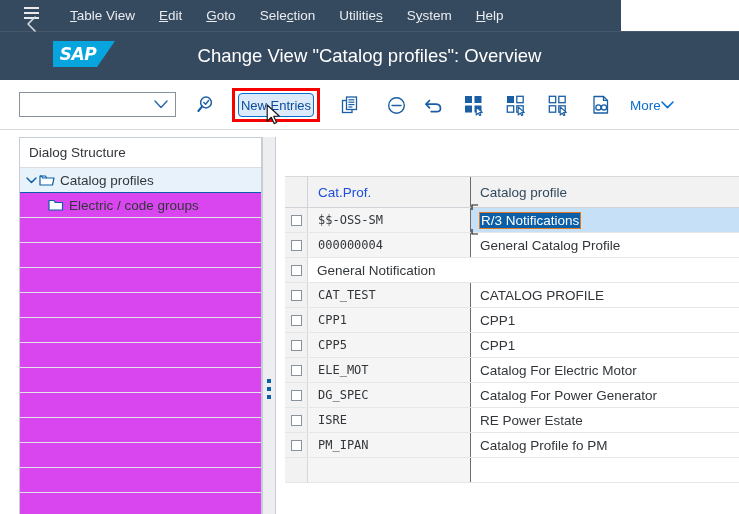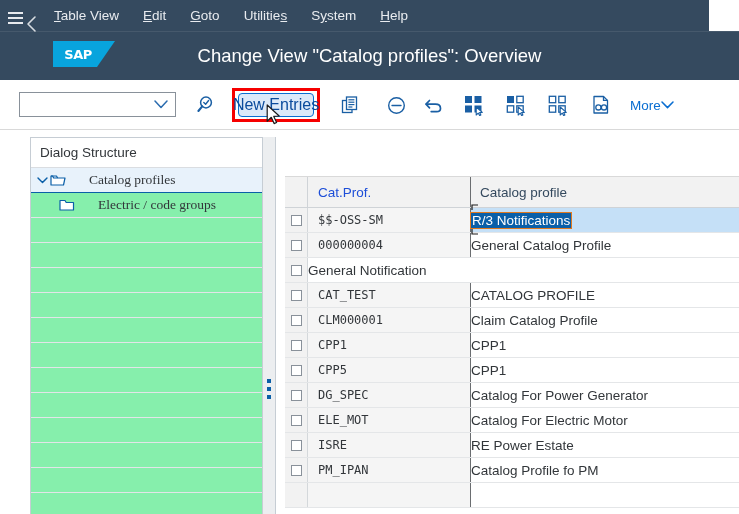--- a/index.html
+++ b/index.html
@@ -11,24 +11,24 @@
   }
   #app {
     position: relative;
     width: 739px; height: 514px;
     background: #ffffff;
   }
 
   
   .menubar {
     position: absolute; left: 0; top: 0;
-    width: 709px; height: 31px;
+    width: 621px; height: 31px;
     background: #354a5f;
-    display: flex; align-items: flex-end;
-    padding-left: 2px;
+    display: flex; align-items: flex-start;
+    padding-left: 18px;
   }
   .hamburger {
     width: 26px; height: 26px;
     display: flex; flex-direction: column;
     justify-content: center; align-items: center;
     gap: 3px; cursor: pointer;
     margin-right: 14px;
   }
   .hamburger span {
     display: block; width: 15px; height: 2px; background: #e8eaee;
@@ -69,22 +69,23 @@
     width: 62px; height: 26px;
     background: #069;
     background: #08a4dd;
     clip-path: polygon(0 0, 62px 0, 44px 26px, 0 26px);
   }
   .sap-logo-text {
     position: absolute; left: 0; top: 0;
     width: 50px; height: 26px;
     color: #ffffff;
     font-family: "DejaVu Sans", sans-serif;
-    font-size: 13px;
+    font-size: 17px;
     font-weight: bold;
+    font-style: italic;
     letter-spacing: -0.5px;
     display: flex; align-items: center; justify-content: center;
   }
   .page-title {
     position: absolute; left: 0; top: 31px;
     width: 739px; height: 49px;
     display: flex; align-items: center; justify-content: center;
     color: #ffffff;
     font-size: 18.5px;
     pointer-events: none;
@@ -119,44 +120,44 @@
     border: 3px solid #f60000;
     background: transparent;
   }
   .new-entries-btn {
     position: absolute; left: 238px; top: 93px;
     width: 76px; height: 24px;
     background: #dceaf9;
     border: 1px solid #0a6ed1;
     border-radius: 4px;
     color: #0a4b9c;
-    font-size: 16px;
+    font-size: 13px;
     display: flex; align-items: center; justify-content: center;
     cursor: pointer;
     white-space: nowrap;
   }
   .cursor-arrow {
     position: absolute; left: 266px; top: 104px;
     width: 17px; height: 24px;
     pointer-events: none;
   }
   .more-btn {
     position: absolute; left: 630px; top: 93px;
     height: 24px;
     display: flex; align-items: center; gap: 0;
     color: #0a6ed1;
     font-size: 13.5px;
     cursor: pointer;
   }
 
   
   .tree-panel {
-    position: absolute; left: 30px; top: 137px;
+    position: absolute; left: 19px; top: 137px;
     width: 243px; height: 377px;
-    background: #86efac;
+    background: #d946ef;
     border: 1px solid #c6cdd4;
     border-bottom: none;
     overflow: hidden;
   }
   .tree-head {
     height: 30px;
     display: flex; align-items: center;
     padding-left: 9px;
     font-size: 13.5px;
     color: #32363a;
@@ -174,21 +175,21 @@
     white-space: nowrap;
   }
   .tree-row.selected {
     background: #e8f2fb;
     border-bottom: 1px solid #0a5fa8;
   }
   .tree-row.child { padding-left: 28px; }
   .tree-row.empty { cursor: default; }
   .tw-chev { width: 13px; display:flex; align-items:center; }
   .tw-icon { width: 19px; display:flex; align-items:center; }
-  .tree-label { margin-left: 20px; font-family: Liberation Serif, serif; }
+  .tree-label { margin-left: 2px; }
 
   .splitter {
     position: absolute; left: 262px; top: 137px;
     width: 14px; height: 377px;
     background: #eceef0;
     border-left: 1px solid #c6cdd4;
     border-right: 1px solid #c6cdd4;
     cursor: col-resize;
   }
   .splitter-dots {
@@ -261,20 +262,21 @@
     font-size: 12px;
     color: #32363a;
     border-right: 1px solid #6a6d70;
     background: #f5f5f5;
     white-space: nowrap;
   }
   .tbl-row.selected .td-code { background: #f5f5f5; text-align: right; }
   .td-desc {
     flex: 1 1 auto;
     display: flex; align-items: center;
+    padding-left: 9px;
     font-size: 13.5px;
     color: #32363a;
     white-space: nowrap;
     position: relative;
   }
   .cell-sel {
     background: #0a5fa8;
     color: #ffffff;
     padding: 0 1px;
     outline: 1px solid #e07a20;
@@ -293,20 +295,21 @@
 
   <div class="menubar">
     <div class="hamburger">
       <span></span>
         <span></span>
         <span></span>
     </div>
     <div class="menu-item"><span class="acc">T</span>able View</div>
     <div class="menu-item"><span class="acc">E</span>dit</div>
     <div class="menu-item"><span class="acc">G</span>oto</div>
+    <div class="menu-item">Sele<span class="acc">c</span>tion</div>
     <div class="menu-item">Utilitie<span class="acc">s</span></div>
     <div class="menu-item">S<span class="acc">y</span>stem</div>
     <div class="menu-item"><span class="acc">H</span>elp</div>
   </div>
 
   <div class="shellbar"></div>
   <div class="back-btn">
     <svg width="22" height="22" viewBox="0 0 22 22">
       <path d="M14 4 L7 11 L14 18" fill="none" stroke="#d7dce1" stroke-width="1.6" stroke-linecap="round" stroke-linejoin="round"></path>
     </svg>
@@ -505,27 +508,20 @@
 
 
     <div class="tbl-row">
       <div class="td-check">
           <span class="cbx"></span>
         </div>
       <div class="td-code">CAT_TEST</div>
       <div class="td-desc">CATALOG PROFILE</div>
     </div>
 
-    <div class="tbl-row">
-      <div class="td-check">
-          <span class="cbx"></span>
-        </div>
-      <div class="td-code">CLM000001</div>
-      <div class="td-desc">Claim Catalog Profile</div>
-    </div>
 
     <div class="tbl-row">
       <div class="td-check">
           <span class="cbx"></span>
         </div>
       <div class="td-code">CPP1</div>
       <div class="td-desc">CPP1</div>
     </div>
 
     <div class="tbl-row">
@@ -533,30 +529,30 @@
           <span class="cbx"></span>
         </div>
       <div class="td-code">CPP5</div>
       <div class="td-desc">CPP1</div>
     </div>
 
     <div class="tbl-row">
       <div class="td-check">
           <span class="cbx"></span>
         </div>
+      <div class="td-code">ELE_MOT</div>
+      <div class="td-desc">Catalog For Electric Motor</div>
+    </div>
+
+    <div class="tbl-row">
+      <div class="td-check">
+          <span class="cbx"></span>
+        </div>
       <div class="td-code">DG_SPEC</div>
       <div class="td-desc">Catalog For Power Generator</div>
-    </div>
-
-    <div class="tbl-row">
-      <div class="td-check">
-          <span class="cbx"></span>
-        </div>
-      <div class="td-code">ELE_MOT</div>
-      <div class="td-desc">Catalog For Electric Motor</div>
     </div>
 
     <div class="tbl-row">
       <div class="td-check">
           <span class="cbx"></span>
         </div>
       <div class="td-code">ISRE</div>
       <div class="td-desc">RE Power Estate</div>
     </div>
 

